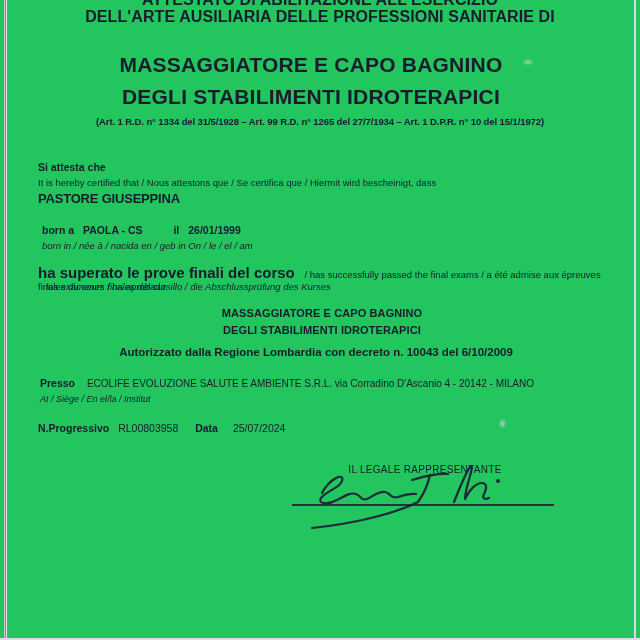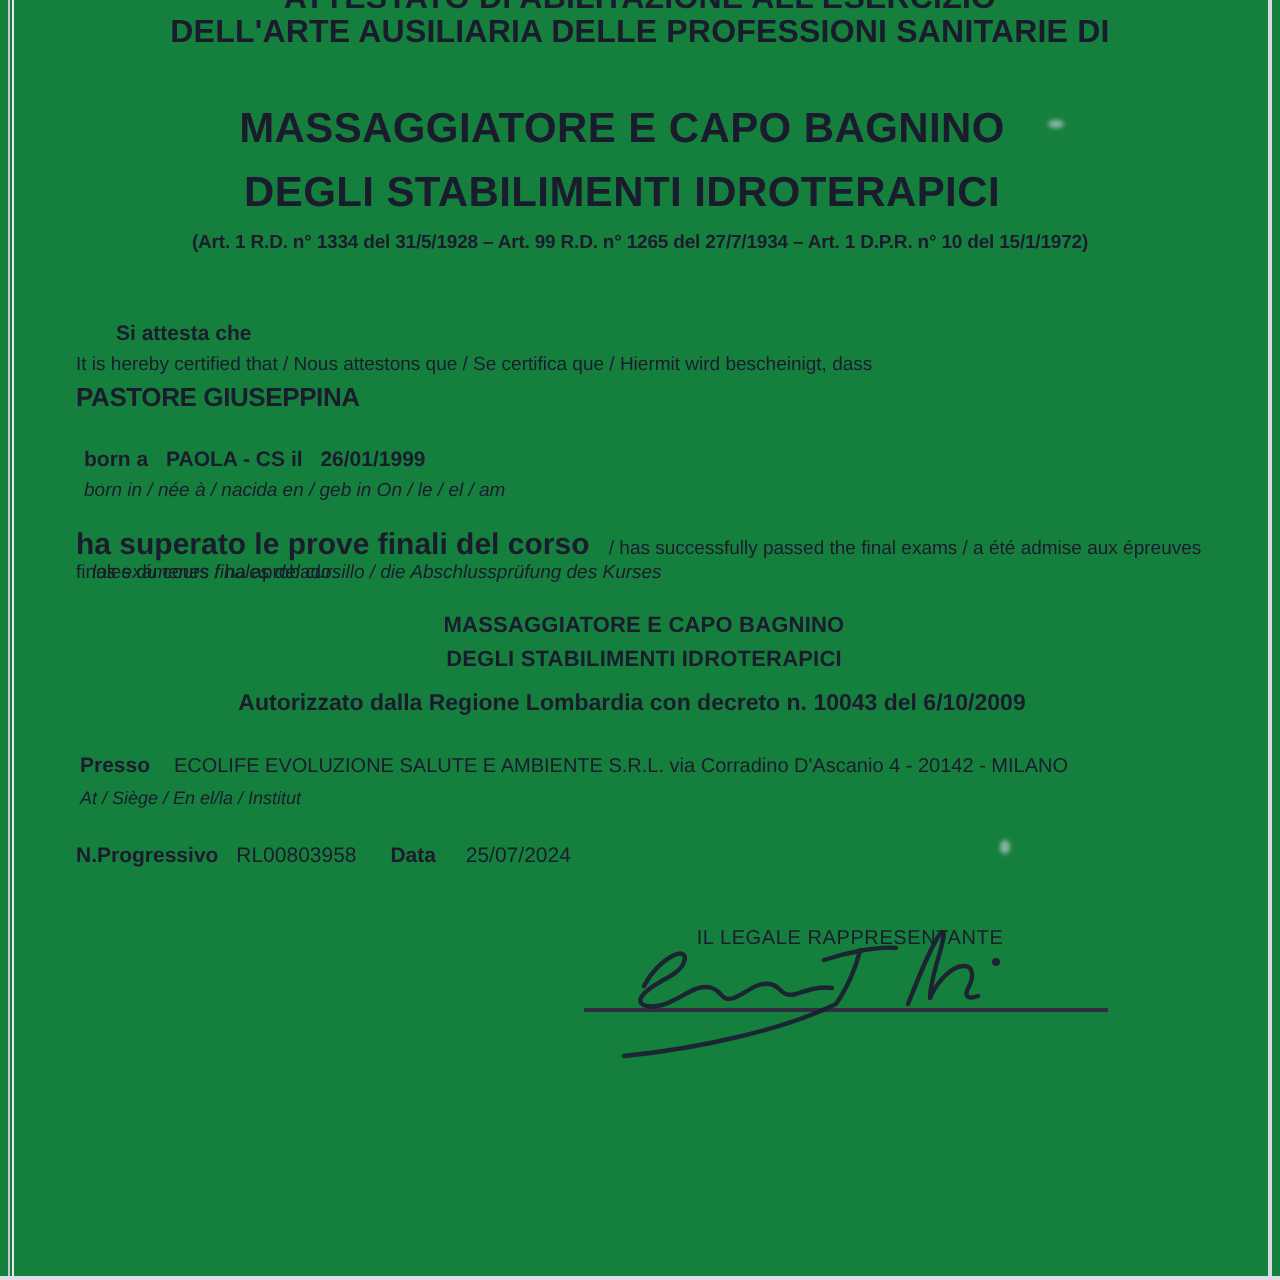--- a/index.html
+++ b/index.html
@@ -4,21 +4,21 @@
 <style>
   html, body {
     margin: 0;
     padding: 0;
     background: #ffffff;
   }
   .sheet {
     position: relative;
     width: 640px;
     height: 640px;
-    background: #15803d;
+    background: #22c55e;
     overflow: hidden;
     font-family: "Liberation Sans", "DejaVu Sans", sans-serif;
     color: #1b1b2e;
   }
   
   .edge-left  { position:absolute; left:4px;  top:0; width:1px; height:640px; background:#c6c6d2; }
   .edge-left2 { position:absolute; left:6px;  top:0; width:1px; height:640px; background:#e7e7ef; }
   .edge-right { position:absolute; right:4px; top:0; width:2px; height:640px; background:#d9d9e3; }
   .edge-bottom{ position:absolute; left:0; bottom:0; width:640px; height:2px; background:#dedee8; }
   .smudge { position:absolute; background:#d9d9e2; border-radius:50%; filter:blur(1px); opacity:.6; }
@@ -34,26 +34,26 @@
     left: 0; top: 49px; width: 622px;
     font-size: 21px; font-weight: bold; line-height: 32px;
     letter-spacing: 0.2px; text-align: center;
   }
   .law-ref {
     left: 0; top: 116px; width: 640px;
     font-size: 9.5px; font-weight: bold; letter-spacing: -0.1px;
     text-align: center;
   }
   .lbl-bold   { font-weight: bold; }
-  .t-si       { left: 38px; top: 161px; font-size: 10.5px; font-weight: bold; margin-left: 20px; }
+  .t-si       { left: 38px; top: 161px; font-size: 10.5px; font-weight: bold; }
   .t-si-tr    { left: 38px; top: 177px; font-size: 9.5px; }
   .t-name     { left: 38px; top: 191px; font-size: 13px; font-weight: bold; letter-spacing: -0.2px; }
   .t-nato     { left: 42px; top: 224px; font-size: 10.5px; font-weight: bold; }
   .t-nato .gap-s { margin-left: 6px; }
-  .t-nato .gap-m { margin-left: 0; }
+  .t-nato .gap-m { margin-left: 28px; }
   .t-born     { left: 42px; top: 240px; font-size: 9.5px; font-style: italic; }
   .t-exam     { left: 38px; top: 264px; width: 578px; font-size: 9.5px; }
   .t-exam .lbl-bold { font-size: 15px; }
   .t-exam .tr { margin-left: 7px; }
   .t-exam2    { left: 46px; top: 281px; font-size: 9.5px; font-style: italic; }
   .qual-block { left: 2px; top: 305px; width: 640px; font-size: 11px; font-weight: bold; line-height: 16.5px; text-align: center; letter-spacing: 0.1px; }
   .t-autoriz  { left: 0; top: 346px; width: 632px; font-size: 11.5px; font-weight: bold; text-align: center; }
   .t-presso   { left: 40px; top: 377px; font-size: 10.5px; }
   .t-presso .val { margin-left: 9px; font-weight: normal; font-size: 10px; }
   .t-at       { left: 40px; top: 394px; font-size: 9px; font-style: italic; }

